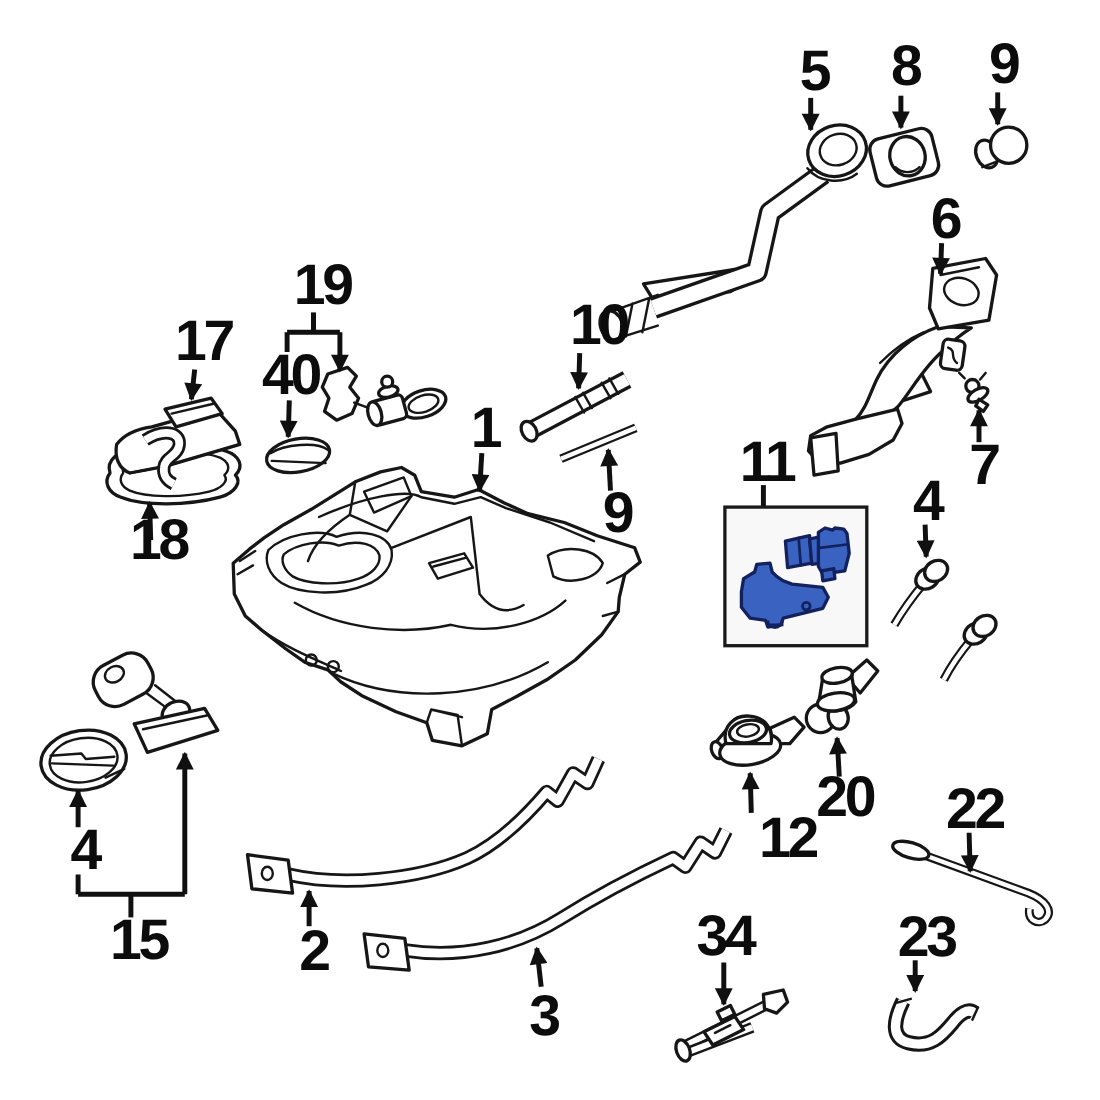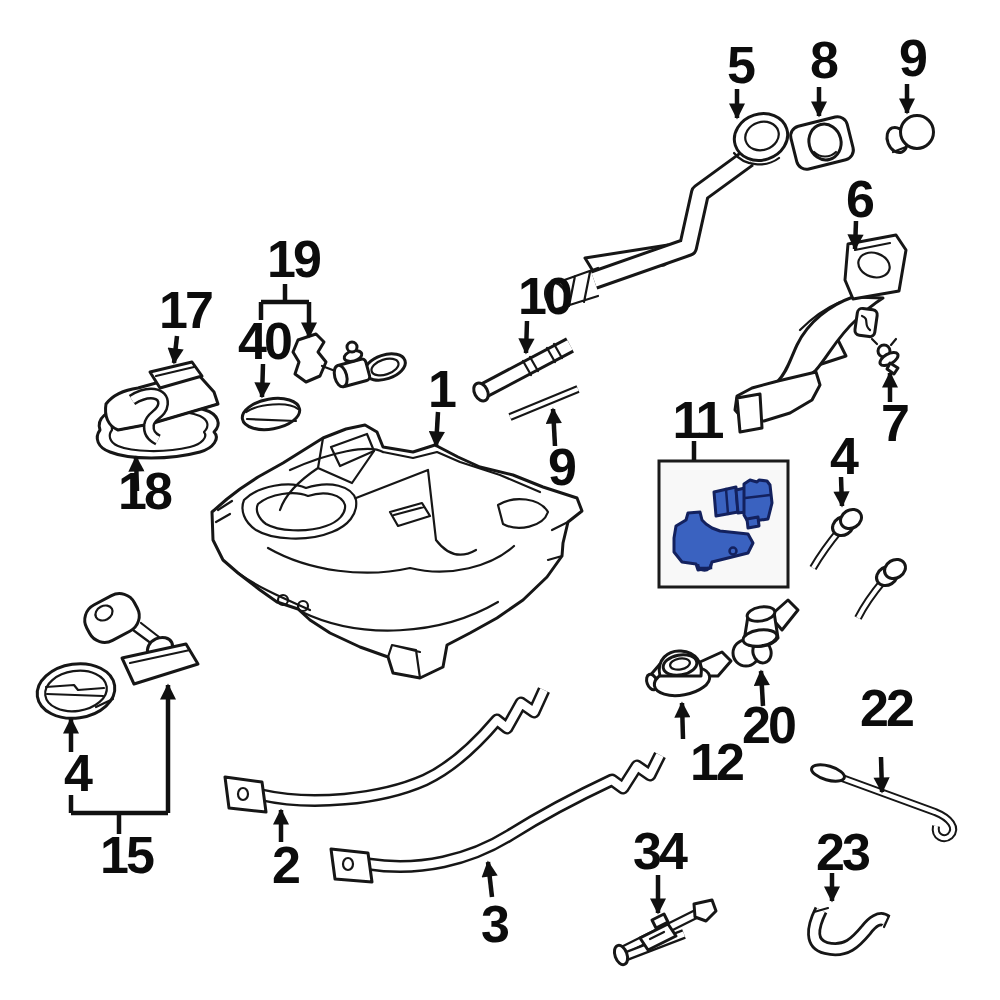--- a/index.html
+++ b/index.html
@@ -294,15 +294,15 @@
   <div class="callout" style="left:716px;top:762px">12</div>
   <div class="callout" style="left:768px;top:725px">20</div>
   <div class="callout" style="left:697px;top:420px">11</div>
   <div class="callout" style="left:126px;top:855px">15</div>
   <div class="callout" style="left:77px;top:773px">4</div>
   <div class="callout" style="left:185px;top:310px">17</div>
   <div class="callout" style="left:144px;top:491px">18</div>
   <div class="callout" style="left:293px;top:259px">19</div>
   <div class="callout" style="left:264px;top:341px">40</div>
   <div class="callout" style="left:659px;top:851px">34</div>
-  <div class="callout" style="left:886px;top:708px">22</div>
+  <div class="callout" style="left:886px;top:736px">22</div>
   <div class="callout" style="left:842px;top:852px">23</div>
 </div>
 
 </body></html>

